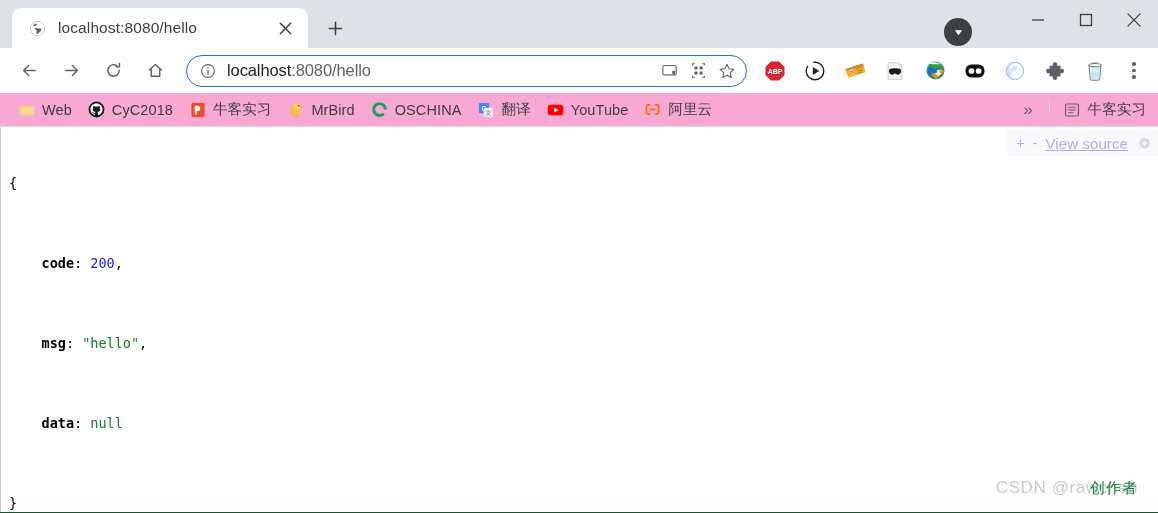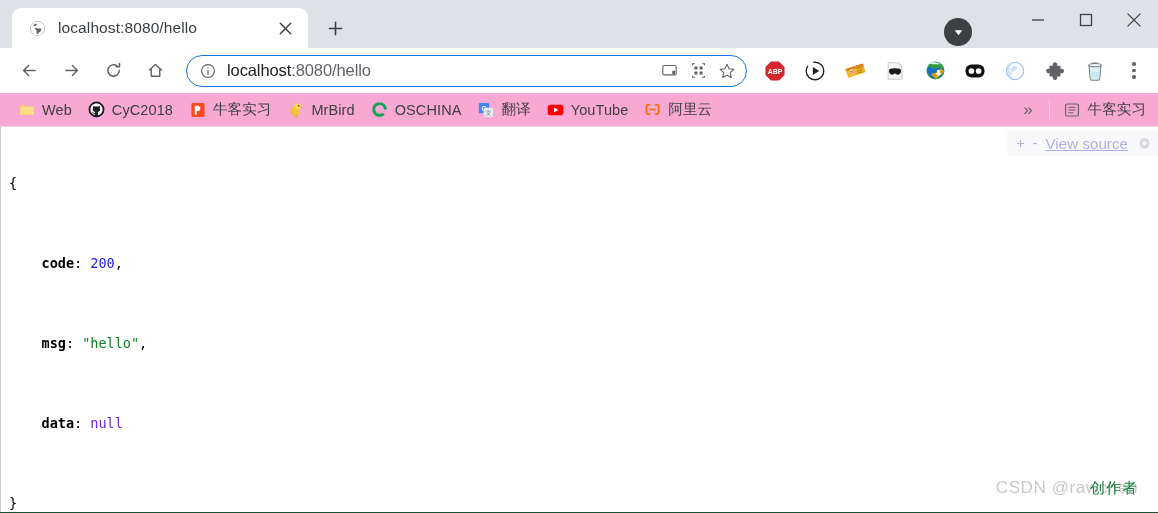--- a/index.html
+++ b/index.html
@@ -227,21 +227,21 @@
     font-family: "DejaVu Sans Mono", "Liberation Mono", monospace;
     font-size: 13.5px;
     line-height: 20px;
     color: #000;
     white-space: pre;
   }
   .json-line { white-space: pre; }
   .j-key { font-weight: bold; color: #000; }
   .j-num { color: #1a1aee; }
   .j-str { color: #0a7d22; }
-  .j-null { color: #6d28d9; }
+  .j-null { color: #15803d; }
   .j-brace { color: #000; }
 
   .view-source-bar {
     position: absolute;
     right: 0; top: 3px;
     height: 26px;
     background: rgba(240,240,248,.72);
     display: flex;
     align-items: center;
     padding: 0 6px 0 10px;

